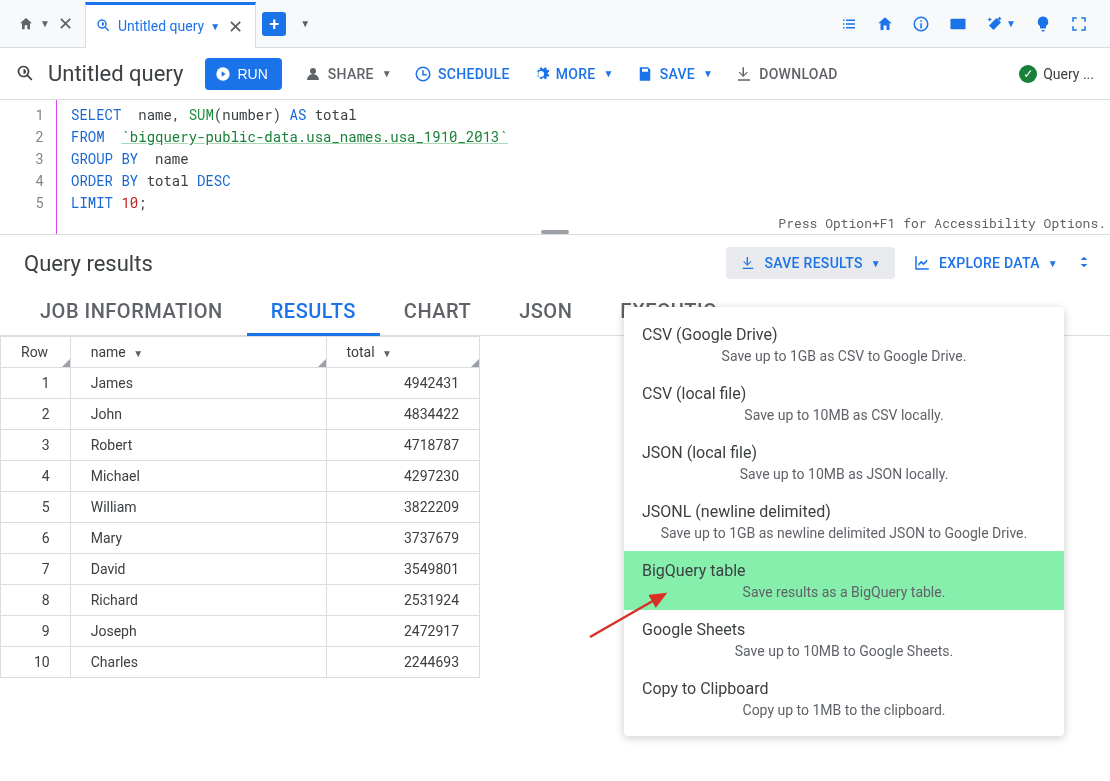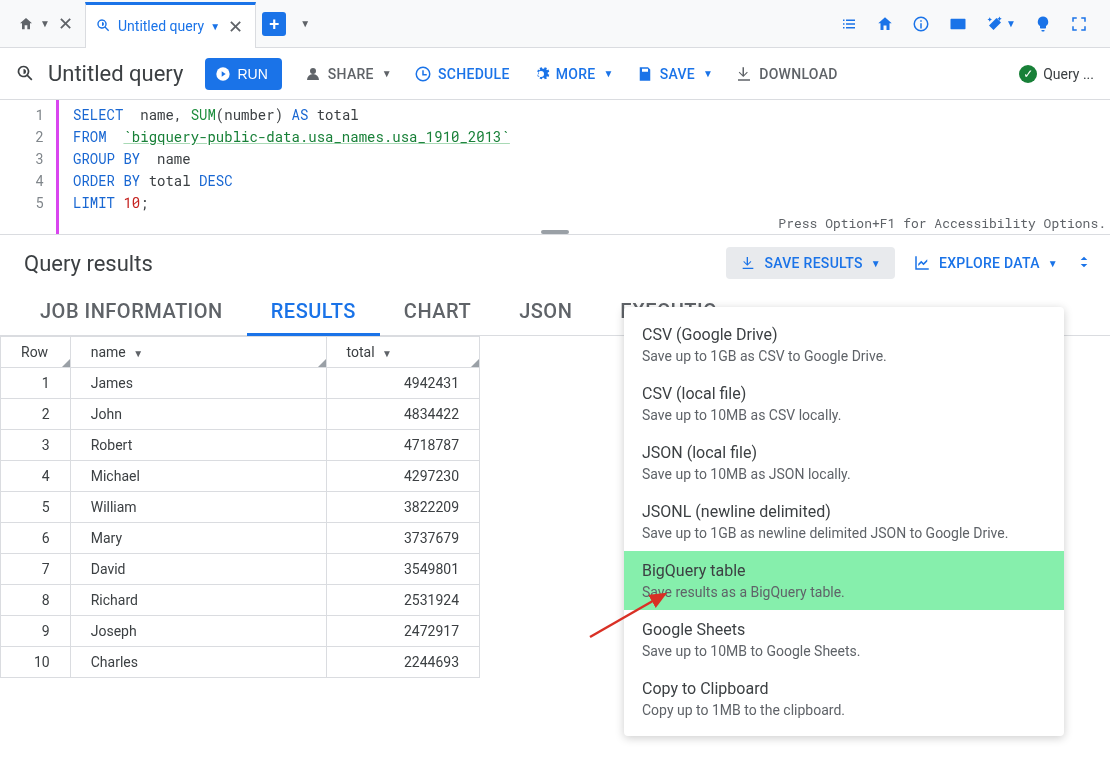--- a/index.html
+++ b/index.html
@@ -28,21 +28,21 @@
     .tb-item { display: flex; align-items: center; gap: 6px; color: #5f6368; font-weight: 500; cursor: pointer; font-size: 14px; letter-spacing: .3px; }
     .tb-item.blue { color: #1a73e8; }
     .tb-item .caret { font-size: 10px; margin-left: 2px; }
     .tb-item svg { fill: currentColor; }
     .query-status { display: flex; align-items: center; gap: 6px; color: #3c4043; }
     .check { width: 18px; height: 18px; background: #188038; border-radius: 50%; display: flex; align-items: center; justify-content: center; color: #fff; font-size: 12px; }
     
     
     .editor { display: flex; font-family: 'Roboto Mono', monospace; font-size: 14px; line-height: 22px; border-bottom: 1px solid #dadce0; position: relative; }
     .gutter { width: 56px; text-align: right; color: #80868b; padding: 4px 12px 4px 0; background: #fff; user-select: none; }
-    .code { padding: 4px 0 20px 14px; border-left: 3px solid #d946ef; flex: 1; white-space: pre; }
+    .code { padding: 4px 0 20px 14px; border-left: 1px solid #d946ef; flex: 1; white-space: pre; }
     .kw { color: #1967d2; }
     .fn { color: #1e8e3e; }
     .id { color: #3c4043; }
     .str { color: #188038; text-decoration: underline; text-decoration-color: #a8dab5; }
     .num { color: #c5221f; }
     .a11y { position: absolute; bottom: 0; right: 4px; font-size: 13px; color: #5f6368; margin-top: 10px; }
     .drag-handle { position: absolute; bottom: 0; left: 50%; transform: translateX(-50%); width: 28px; height: 4px; background: #9aa0a6; border-radius: 2px; }
     
     
     .res-head { display: flex; align-items: center; padding: 12px 18px 10px 24px; }
@@ -68,21 +68,21 @@
     table.data td.tot { text-align: right; font-variant-numeric: tabular-nums; }
     .col-name { width: 250px; }
     .col-total { width: 150px; }
     .resize { position: absolute; right: 0; bottom: 0; width: 0; height: 0; border-style: solid; border-width: 0 0 8px 8px; border-color: transparent transparent #9aa0a6 transparent; }
     
     
     .menu { position: absolute; top: 307px; left: 624px; width: 440px; background: #fff; box-shadow: 0 2px 10px rgba(0,0,0,.2); border-radius: 4px; padding: 8px 0; z-index: 10; }
     .menu-item { padding: 10px 18px; cursor: pointer; }
     .menu-item.hover { background: #86efac; }
     .menu-item .mt { font-size: 16px; color: #3c4043; margin-bottom: 4px; }
-    .menu-item .ms { font-size: 14px; color: #5f6368; }
+    .menu-item .ms { font-size: 14px; color: #5f6368; text-align: center; }
     
     
     .arrow-anno { position: absolute; top: 582px; left: 585px; pointer-events: none; z-index: 20; }
     
     .caret-sm { font-size: 10px; }
   </style>
 </head>
 <body>
 
 <div class="tabs-row">

